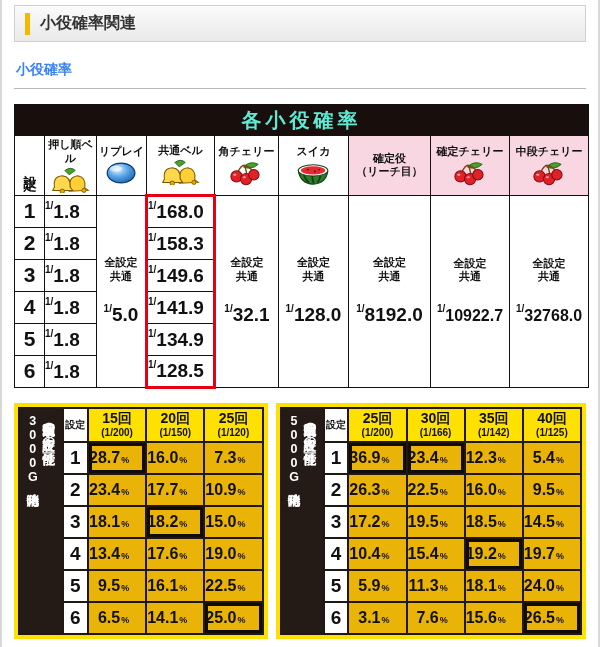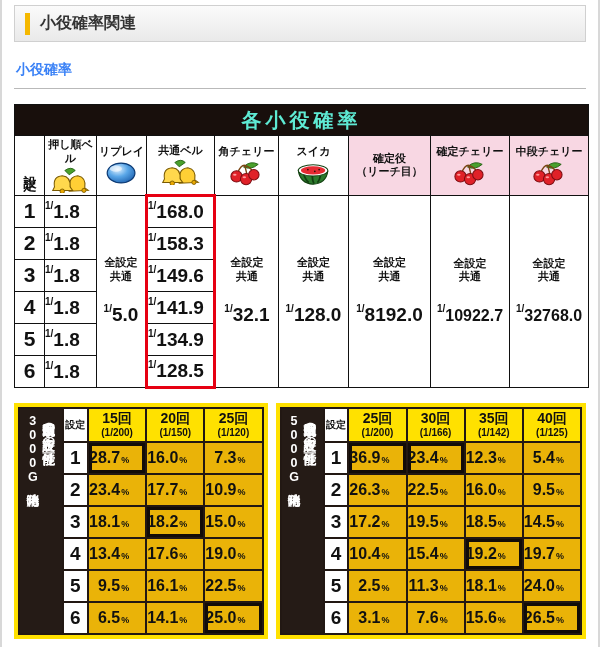--- a/index.html
+++ b/index.html
@@ -382,21 +382,21 @@
         </tr>
         <tr class="brow">
           <td class="bset">4</td>
           <td class="pv"><span class="pvn">10.4</span><span class="pctn">%</span></td>
           <td class="pv"><span class="pvn">15.4</span><span class="pctn">%</span></td>
           <td class="pv hl"><span class="pvn">19.2</span><span class="pctn">%</span></td>
           <td class="pv"><span class="pvn">19.7</span><span class="pctn">%</span></td>
         </tr>
         <tr class="brow">
           <td class="bset">5</td>
-          <td class="pv"><span class="pvn">2.5</span><span class="pctn">%</span></td>
+          <td class="pv"><span class="pvn">5.9</span><span class="pctn">%</span></td>
           <td class="pv"><span class="pvn">11.3</span><span class="pctn">%</span></td>
           <td class="pv"><span class="pvn">18.1</span><span class="pctn">%</span></td>
           <td class="pv"><span class="pvn">24.0</span><span class="pctn">%</span></td>
         </tr>
         <tr class="brow">
           <td class="bset">6</td>
           <td class="pv"><span class="pvn">3.1</span><span class="pctn">%</span></td>
           <td class="pv"><span class="pvn">7.6</span><span class="pctn">%</span></td>
           <td class="pv"><span class="pvn">15.6</span><span class="pctn">%</span></td>
           <td class="pv hl"><span class="pvn">26.5</span><span class="pctn">%</span></td>

